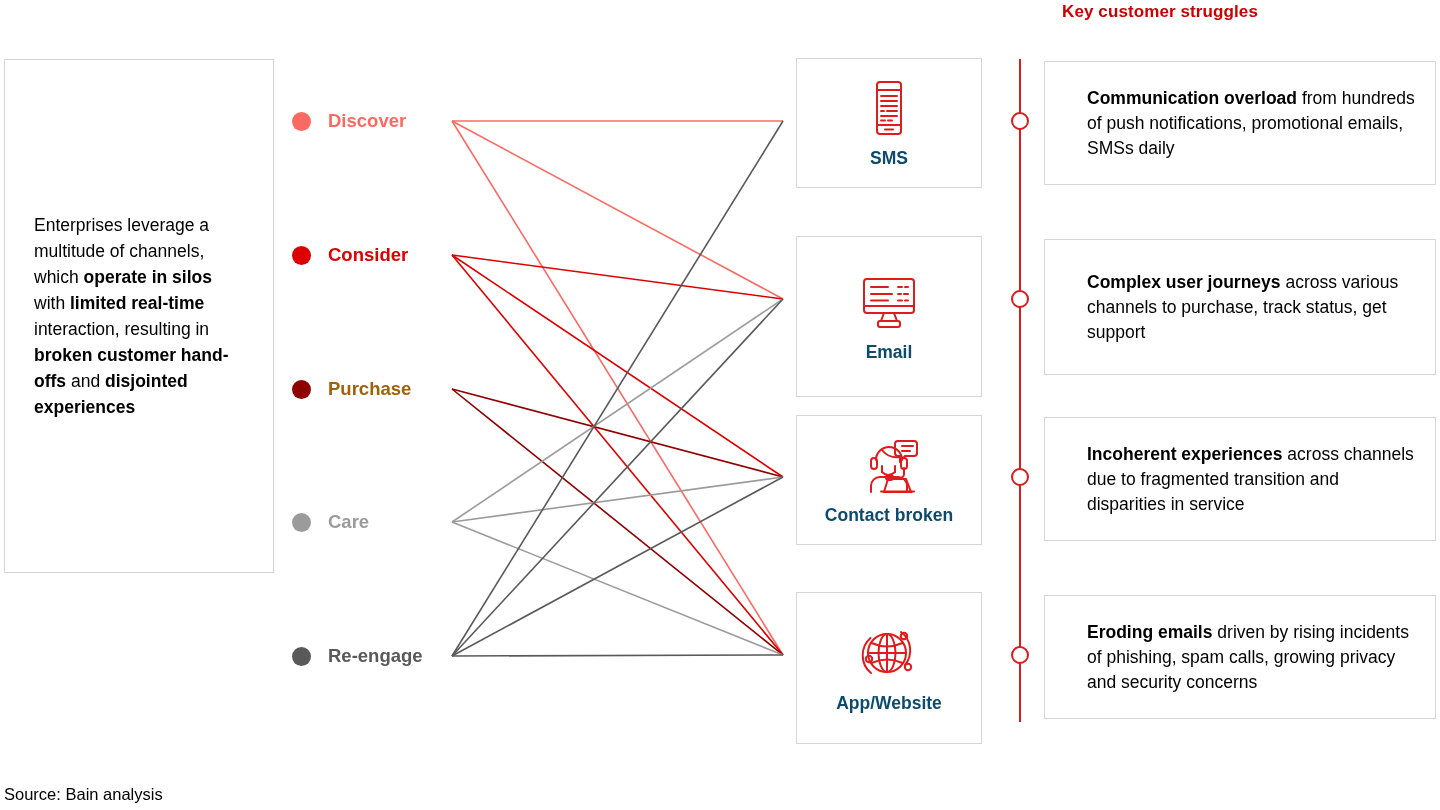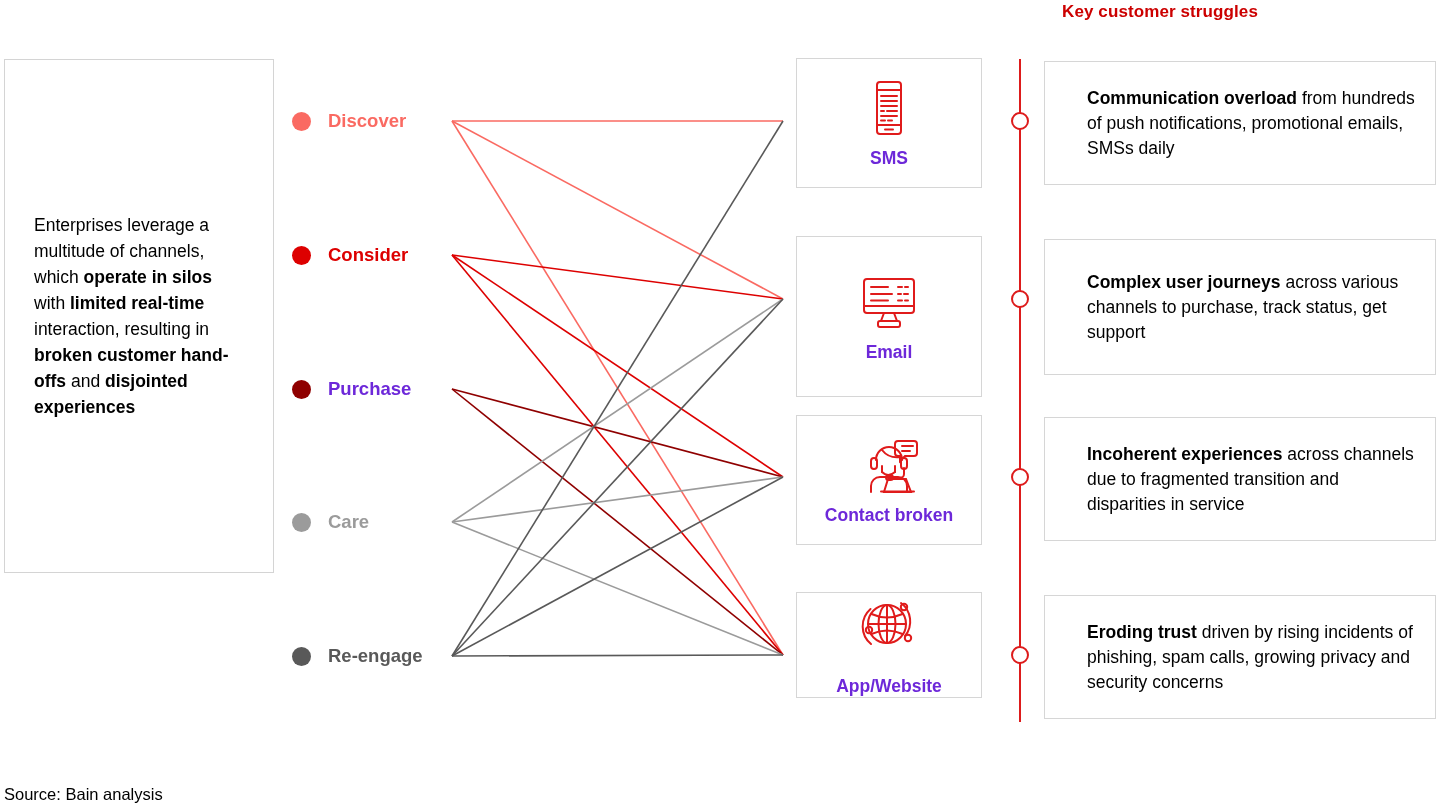--- a/index.html
+++ b/index.html
@@ -93,21 +93,21 @@
     justify-content: center;
   }
   .channel-icon {
     display: block;
     line-height: 0;
   }
   .channel-label {
     margin-top: 9px;
     font-size: 17.5px;
     font-weight: bold;
-    color: #6d28d9;
+    color: #0c4a6e;
     text-align: center;
   }
 
   
   #timeline-line {
     position: absolute;
     left: 1019px;
     top: 59px;
     width: 2px;
     height: 663px;
@@ -166,21 +166,21 @@
     <div class="stage" style="left: 292px; top: 108px;">
       <span class="stage-dot" style="background: rgb(250, 106, 98);"></span>
       <span class="stage-label" style="color: rgb(250, 106, 98);">Discover</span>
     </div>
     <div class="stage" style="left: 292px; top: 242px;">
       <span class="stage-dot" style="background: rgb(221, 0, 0);"></span>
       <span class="stage-label" style="color: rgb(221, 0, 0);">Consider</span>
     </div>
     <div class="stage" style="left: 292px; top: 376px;">
       <span class="stage-dot" style="background: rgb(143, 0, 0);"></span>
-      <span class="stage-label" style="color: #6d28d9;">Purchase</span>
+      <span class="stage-label" style="color: #a16207;">Purchase</span>
     </div>
     <div class="stage" style="left: 292px; top: 509px;">
       <span class="stage-dot" style="background: rgb(155, 155, 155);"></span>
       <span class="stage-label" style="color: rgb(155, 155, 155);">Care</span>
     </div>
     <div class="stage" style="left: 292px; top: 643px;">
       <span class="stage-dot" style="background: rgb(89, 89, 89);"></span>
       <span class="stage-label" style="color: rgb(89, 89, 89);">Re-engage</span>
     </div>
   </div>
@@ -252,21 +252,21 @@
           <path d="M24 38 q6 6 13 0"></path>
           <path d="M13 58 V52 a9 9 0 0 1 9 -9 h18 a9 9 0 0 1 9 9 V58"></path>
           <path d="M30 45 L48 45 L53 58 L26 58 Z"></path>
           <path d="M23 57.5 H56"></path>
           <path d="M40 7 h16 a3 3 0 0 1 3 3 v9 a3 3 0 0 1 -3 3 h-9 l-5 5 v-5 h-2 a3 3 0 0 1 -3 -3 v-9 a3 3 0 0 1 3 -3 z"></path>
           <line x1="44" y1="12" x2="55" y2="12"></line>
           <line x1="44" y1="17" x2="52" y2="17"></line>
         </svg></div>
       <div class="channel-label">Contact broken</div>
     </div>
-    <div class="channel-card" style="top: 592px; height: 106px; justify-content: space-between;">
+    <div class="channel-card" style="top: 592px; height: 152px;">
       <div class="channel-icon"><svg width="62" height="62" viewBox="0 0 62 62" fill="none" stroke="#e01b1b" stroke-width="2" stroke-linecap="round">
           <circle cx="29" cy="31" r="19"></circle>
           <ellipse cx="29" cy="31" rx="8.5" ry="19"></ellipse>
           <line x1="29" y1="12" x2="29" y2="50"></line>
           <line x1="10" y1="31" x2="48" y2="31"></line>
           <path d="M13.5 21 q15.5 7 31 0"></path>
           <path d="M13.5 41 q15.5 -7 31 0"></path>
           <path d="M43 10 a23 23 0 0 1 4 33 M13 51 a23 23 0 0 1 -0.5 -35"></path>
           <circle cx="46" cy="14" r="3.2"></circle>
           <circle cx="50" cy="45" r="3.2"></circle>
@@ -288,17 +288,17 @@
     <div class="struggle-card" style="top: 61px; height: 124px;">
       <div class="struggle-text"><b>Communication overload</b><span> from hundreds of push notifications, promotional emails, SMSs daily</span></div>
     </div>
     <div class="struggle-card" style="top: 239px; height: 136px;">
       <div class="struggle-text"><b>Complex user journeys</b><span> across various channels to purchase, track status, get support</span></div>
     </div>
     <div class="struggle-card" style="top: 417px; height: 124px;">
       <div class="struggle-text"><b>Incoherent experiences</b><span> across channels due to fragmented transition and disparities in service</span></div>
     </div>
     <div class="struggle-card" style="top: 595px; height: 124px;">
-      <div class="struggle-text"><b>Eroding trust</b><span> driven by rising incidents of phishing, spam calls, growing privacy and security concerns</span></div>
+      <div class="struggle-text"><b>Eroding emails</b><span> driven by rising incidents of phishing, spam calls, growing privacy and security concerns</span></div>
     </div>
   </div>
 
 <div id="source-note">Source: Bain analysis</div>
 
 </body></html>

